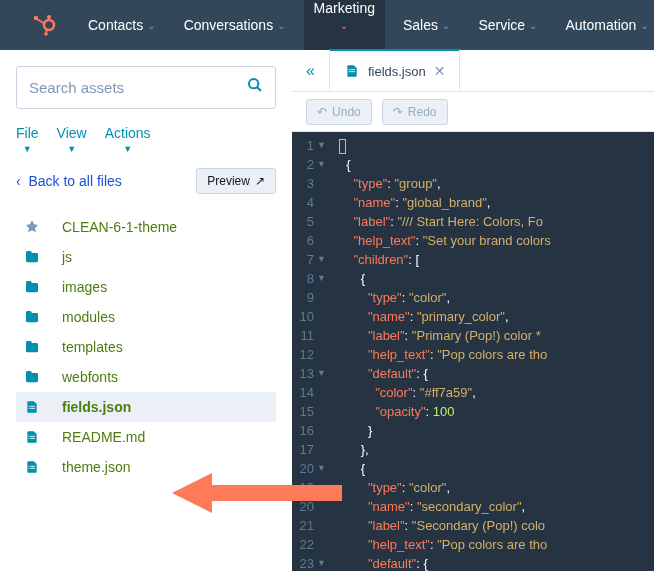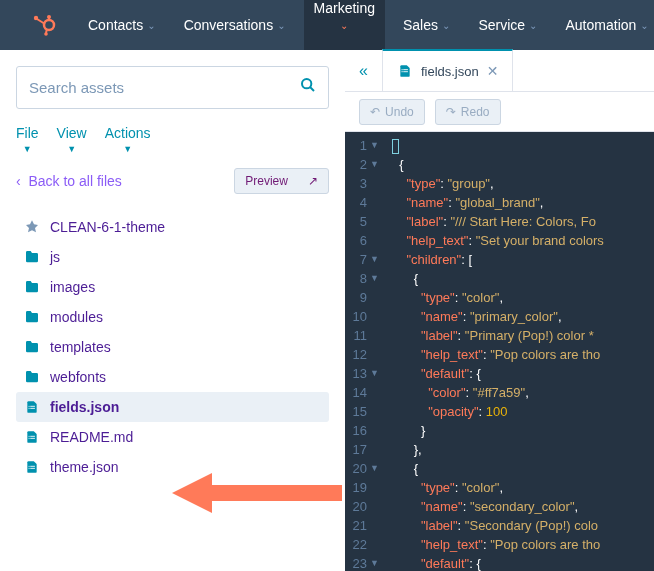--- a/index.html
+++ b/index.html
@@ -7,36 +7,36 @@
 
 .topnav { background: #33475b; height: 50px; display: flex; align-items: center; padding: 0 32px; gap: 8px; }
 .logo { width: 28px; height: 28px; display: flex; align-items: center; justify-content: center; margin-right: 14px; }
 .nav-item { color: #fff; font-size: 14px; padding: 0 10px; height: 50px; display: flex; align-items: center; cursor: pointer; gap: 4px; }
 .nav-item.active { background: #253342; flex-direction: column; }
 .chev { font-size: 10px; color: #7c98ba; }
 .nav-item.active .chev { color: #ff7a59; }
 
 .main { display: flex; height: 521px; position: relative; }
 
-.sidebar { width: 345px; padding: 16px 16px 0 16px; border-right: none; }
+.sidebar { width: 292px; padding: 16px 16px 0 16px; border-right: none; }
 .search-wrap { border: 1px solid #cbd6e2; border-radius: 3px; display: flex; align-items: center; padding: 10px 12px; margin-bottom: 16px; }
 .search-wrap input { border: none; flex: 1; font-size: 15px; color: #33475b; outline: none; }
 .search-wrap input::placeholder { color: #7c98b6; }
 .search-icon { color: #0091ae; font-size: 18px; }
 
 .toolbar { display: flex; gap: 18px; margin-bottom: 14px; }
 .tool-link { color: #0091ae; font-size: 14px; font-weight: 500; display: flex; align-items: center; gap: 3px; cursor: pointer; flex-direction: column; }
 .tool-chev { font-size: 9px; color: #0091ae; }
 
 .back-row { display: flex; align-items: center; justify-content: space-between; margin-bottom: 18px; }
-.back-link { color: #8b5cf6; font-size: 14px; font-weight: 500; cursor: pointer; }
-.preview-btn { border: 1px solid #cbd6e2; background: #eaf0f6; color: #701a75; font-size: 12px; padding: 5px 10px; border-radius: 3px; cursor: pointer; display: flex; align-items: center; gap: 20px; }
+.back-link { color: #1d4ed8; font-size: 14px; font-weight: 500; cursor: pointer; }
+.preview-btn { border: 1px solid #cbd6e2; background: #eaf0f6; color: #0f172a; font-size: 12px; padding: 5px 10px; border-radius: 3px; cursor: pointer; display: flex; align-items: center; gap: 5px; }
 
 .tree { }
-.tree-item { display: flex; align-items: center; gap: 10px; padding: 7px 8px; font-size: 14px; color: #4c1d95; cursor: pointer; border-radius: 3px; }
+.tree-item { display: flex; align-items: center; gap: 22px; padding: 7px 8px; font-size: 14px; color: #4d7c0f; cursor: pointer; border-radius: 3px; }
 .tree-item.selected { background: #eaf0f6; font-weight: 600; }
 .tree-icon { width: 16px; height: 16px; display: flex; align-items: center; justify-content: center; }
 .file-icon svg { fill: #0091ae; }
 
 .editor { flex: 1; display: flex; flex-direction: column; background: #fff; min-width: 0; }
 .editor-tabs { height: 42px; display: flex; align-items: center; border-bottom: 1px solid #dfe3eb; position: relative; }
 .collapse-btn { padding: 0 14px; color: #0091ae; font-size: 16px; cursor: pointer; }
 .tab { display: flex; align-items: center; gap: 8px; padding: 0 14px; height: 42px; border-left: 1px solid #dfe3eb; border-right: 1px solid #dfe3eb; font-size: 13px; color: #33475b; border-top: 2px solid #0091ae; margin-top: -1px; background: #fff; }
 .tab-close { color: #7c98b6; cursor: pointer; font-size: 14px; }
 
@@ -46,21 +46,21 @@
 .code-area { flex: 1; background: #253342; display: flex; overflow: hidden; font-family: Menlo, Consolas, monospace; font-size: 13px; line-height: 19px; }
 .gutter { background: #253342; color: #5e7a99; text-align: right; padding: 4px 6px 0 0; user-select: none; }
 .gutter-line { display: flex; justify-content: flex-end; gap: 3px; height: 19px; }
 .gutter-num { width: 22px; }
 .gutter-fold { width: 8px; font-size: 9px; color: #5e7a99; }
 .code { padding: 4px 0 0 8px; color: #fff; white-space: pre; }
 .code-line { height: 19px; }
 .tok-key { color: #ff7a59; }
 .tok-str { color: #d5b068; }
 .tok-punc { color: #fff; }
-.tok-num { color: #eab308; margin-top: 12px; }
+.tok-num { color: #bef264; margin-top: 12px; }
 .cursor-box { border: 1px solid #7fd1e0; display: inline-block; width: 7px; height: 15px; vertical-align: middle; }
 
 .arrow-annotation { position: absolute; left: 172px; top: 418px; pointer-events: none; }
 </style>
 </head>
 <body>
 
 <div class="topnav">
   <div class="logo">
     <svg width="24" height="24" viewBox="0 0 24 24">

